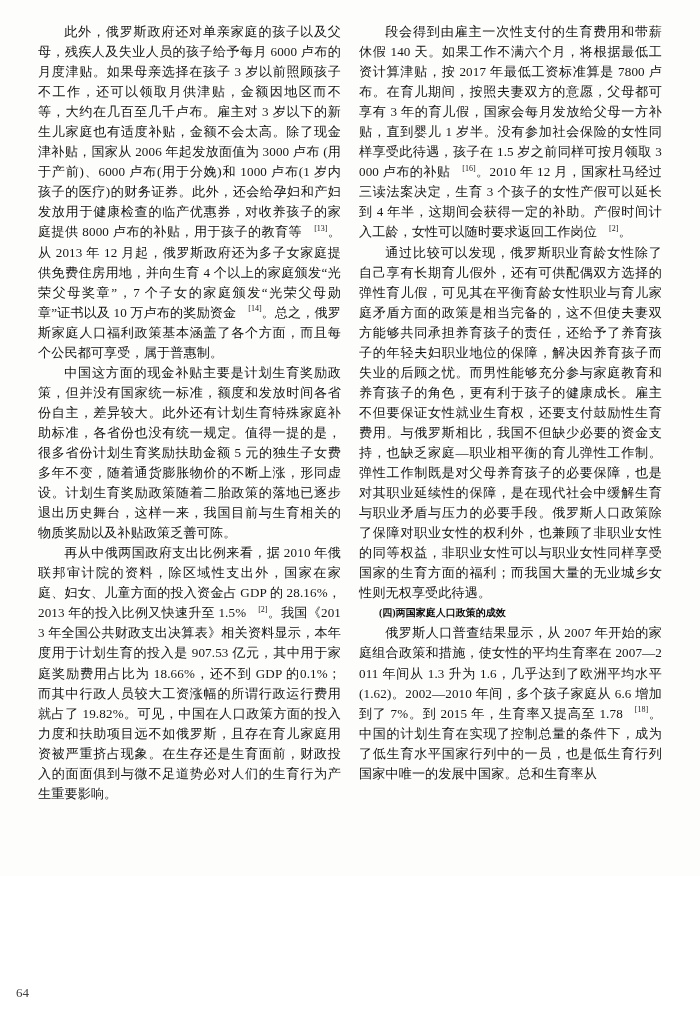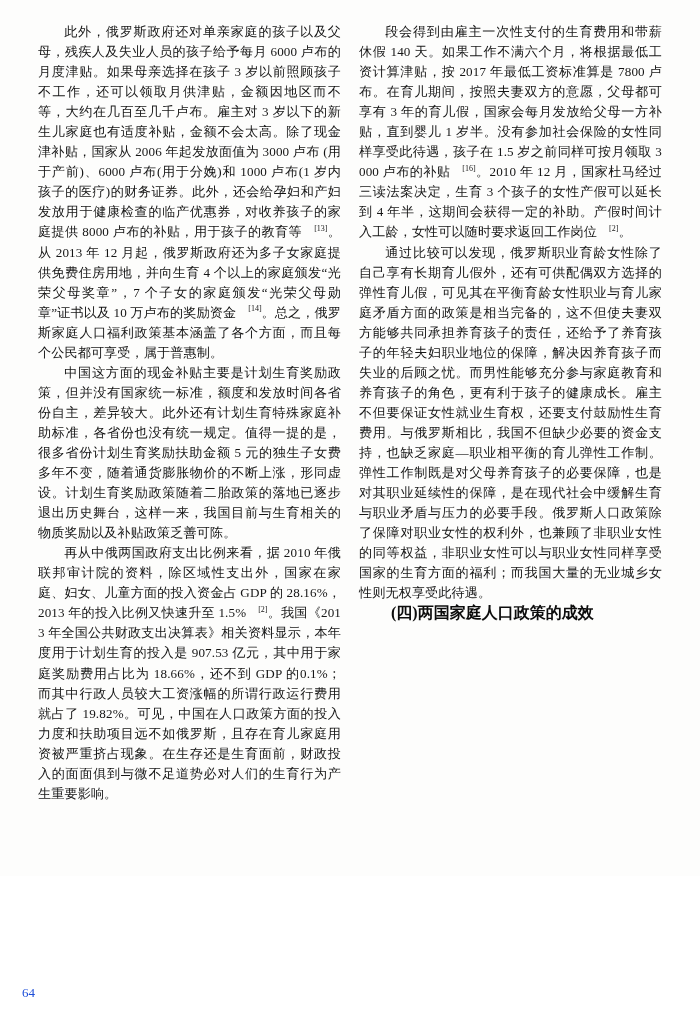--- a/index.html
+++ b/index.html
@@ -41,61 +41,62 @@
     line-height: 20.05px;
     text-align: justify;
     text-justify: inter-character;
     text-indent: 2em;
     letter-spacing: 0.01em;
     word-break: break-all;
     color: #151515;
   }
   p.heading {
     margin: 0;
-    font-size: 16px;
+    font-size: 10px;
     line-height: 20.05px;
     text-align: justify;
     text-justify: inter-character;
     text-indent: 2em;
     font-weight: bold;
     word-break: break-all;
     color: #0c0c0c;
   }
   sup.fn {
     font-size: 8px;
     vertical-align: super;
     line-height: 0;
     letter-spacing: 0;
     padding-left: 12px;
   }
   .folio {
     position: absolute;
-    left: 22px;
+    left: 16px;
     top: 985px;
     font-size: 13px;
     font-family: "Liberation Serif", "DejaVu Serif", serif;
-    color: #1d4ed8;
+    color: #404040;
   }
 </style>
 </head>
 <body>
 
 <div class="page">
 
   <div class="columns">
 
     <div class="col">
       <p class="para"><span>此外，俄罗斯政府还对单亲家庭的孩子以及父母，残疾人及失业人员的孩子给予每月 6000 卢布的月度津贴。如果母亲选择在孩子 3 岁以前照顾孩子不工作，还可以领取月供津贴，金额因地区而不等，大约在几百至几千卢布。雇主对 3 岁以下的新生儿家庭也有适度补贴，金额不会太高。除了现金津补贴，国家从 2006 年起发放面值为 3000 卢布 (用于产前)、6000 卢布(用于分娩)和 1000 卢布(1 岁内孩子的医疗)的财务证券。此外，还会给孕妇和产妇发放用于健康检查的临产优惠券，对收养孩子的家庭提供 8000 卢布的补贴，用于孩子的教育等</span><sup class="fn">[13]</sup><span>。从 2013 年 12 月起，俄罗斯政府还为多子女家庭提供免费住房用地，并向生育 4 个以上的家庭颁发“光荣父母奖章”，7 个子女的家庭颁发“光荣父母勋章”证书以及 10 万卢布的奖励资金</span><sup class="fn">[14]</sup><span>。总之，俄罗斯家庭人口福利政策基本涵盖了各个方面，而且每个公民都可享受，属于普惠制。</span></p>
       <p class="para">中国这方面的现金补贴主要是计划生育奖励政策，但并没有国家统一标准，额度和发放时间各省份自主，差异较大。此外还有计划生育特殊家庭补助标准，各省份也没有统一规定。值得一提的是，很多省份计划生育奖励扶助金额 5 元的独生子女费多年不变，随着通货膨胀物价的不断上涨，形同虚设。计划生育奖励政策随着二胎政策的落地已逐步退出历史舞台，这样一来，我国目前与生育相关的物质奖励以及补贴政策乏善可陈。</p>
       <p class="para"><span>再从中俄两国政府支出比例来看，据 2010 年俄联邦审计院的资料，除区域性支出外，国家在家庭、妇女、儿童方面的投入资金占 GDP 的 28.16%，2013 年的投入比例又快速升至 1.5%</span><sup class="fn">[2]</sup><span>。我国《2013 年全国公共财政支出决算表》相关资料显示，本年度用于计划生育的投入是 907.53 亿元，其中用于家庭奖励费用占比为 18.66%，还不到 GDP 的0.1%；而其中行政人员较大工资涨幅的所谓行政运行费用就占了 19.82%。可见，中国在人口政策方面的投入力度和扶助项目远不如俄罗斯，且存在育儿家庭用资被严重挤占现象。在生存还是生育面前，财政投入的面面俱到与微不足道势必对人们的生育行为产生重要影响。</span></p>
     </div>
 
     <div class="col">
       <p class="para"><span>段会得到由雇主一次性支付的生育费用和带薪休假 140 天。如果工作不满六个月，将根据最低工资计算津贴，按 2017 年最低工资标准算是 7800 卢布。在育儿期间，按照夫妻双方的意愿，父母都可享有 3 年的育儿假，国家会每月发放给父母一方补贴，直到婴儿 1 岁半。没有参加社会保险的女性同样享受此待遇，孩子在 1.5 岁之前同样可按月领取 3000 卢布的补贴</span><sup class="fn">[16]</sup><span>。2010 年 12 月，国家杜马经过三读法案决定，生育 3 个孩子的女性产假可以延长到 4 年半，这期间会获得一定的补助。产假时间计入工龄，女性可以随时要求返回工作岗位</span><sup class="fn">[2]</sup><span>。</span></p>
       <p class="para">通过比较可以发现，俄罗斯职业育龄女性除了自己享有长期育儿假外，还有可供配偶双方选择的弹性育儿假，可见其在平衡育龄女性职业与育儿家庭矛盾方面的政策是相当完备的，这不但使夫妻双方能够共同承担养育孩子的责任，还给予了养育孩子的年轻夫妇职业地位的保障，解决因养育孩子而失业的后顾之忧。而男性能够充分参与家庭教育和养育孩子的角色，更有利于孩子的健康成长。雇主不但要保证女性就业生育权，还要支付鼓励性生育费用。与俄罗斯相比，我国不但缺少必要的资金支持，也缺乏家庭—职业相平衡的育儿弹性工作制。弹性工作制既是对父母养育孩子的必要保障，也是对其职业延续性的保障，是在现代社会中缓解生育与职业矛盾与压力的必要手段。俄罗斯人口政策除了保障对职业女性的权利外，也兼顾了非职业女性的同等权益，非职业女性可以与职业女性同样享受国家的生育方面的福利；而我国大量的无业城乡女性则无权享受此待遇。</p>
       <p class="heading">(四)两国家庭人口政策的成效</p>
+      <p class="para"><span>俄罗斯人口普查结果显示，从 2007 年开始的家庭组合政策和措施，使女性的平均生育率在 2007—2011 年间从 1.3 升为 1.6，几乎达到了欧洲平均水平(1.62)。2002—2010 年间，多个孩子家庭从 6.6 增加到了 7%。到 2015 年，生育率又提高至 1.78</span><sup class="fn">[18]</sup><span>。中国的计划生育在实现了控制总量的条件下，成为了低生育水平国家行列中的一员，也是低生育行列国家中唯一的发展中国家。总和生育率从</span></p>
     </div>
 
   </div>
 
   <div class="folio">64</div>
 
 </div>
 
 </body></html>

